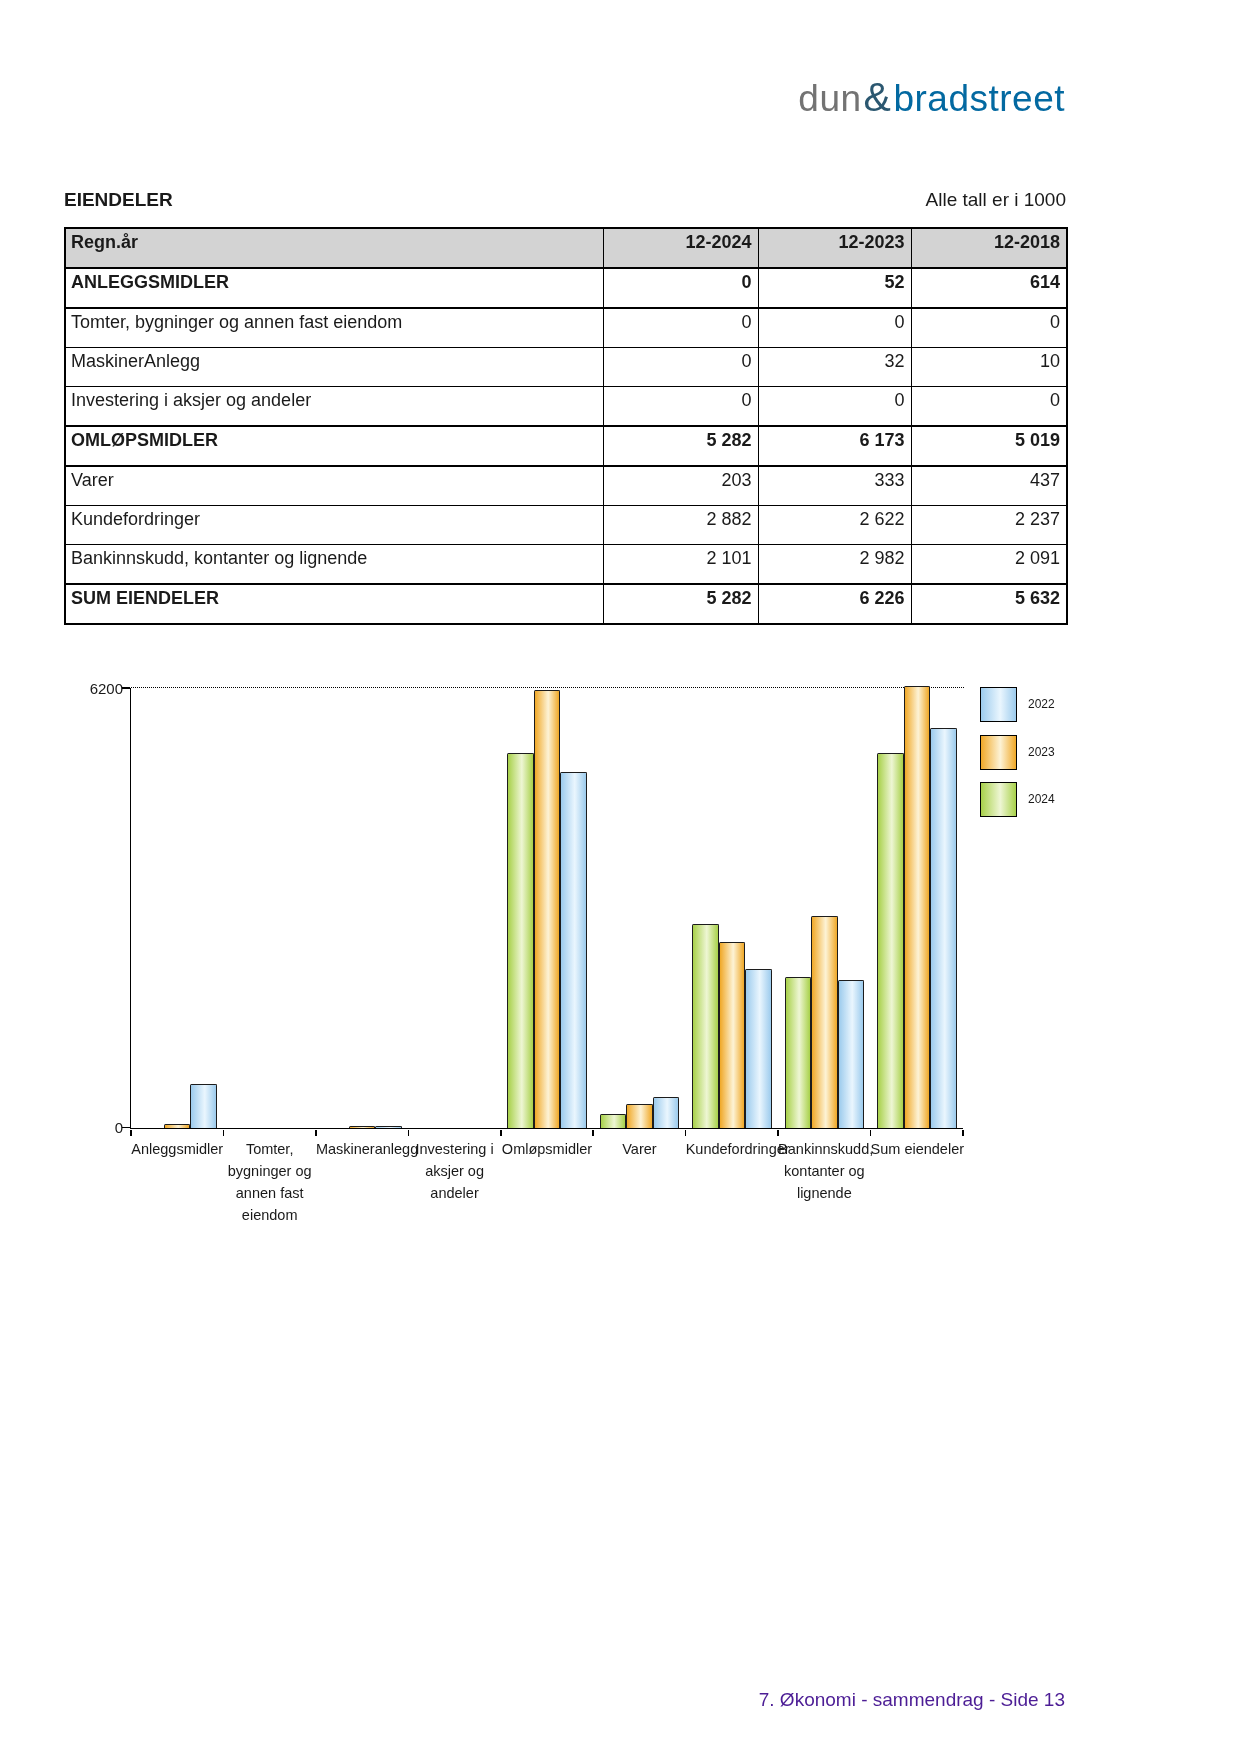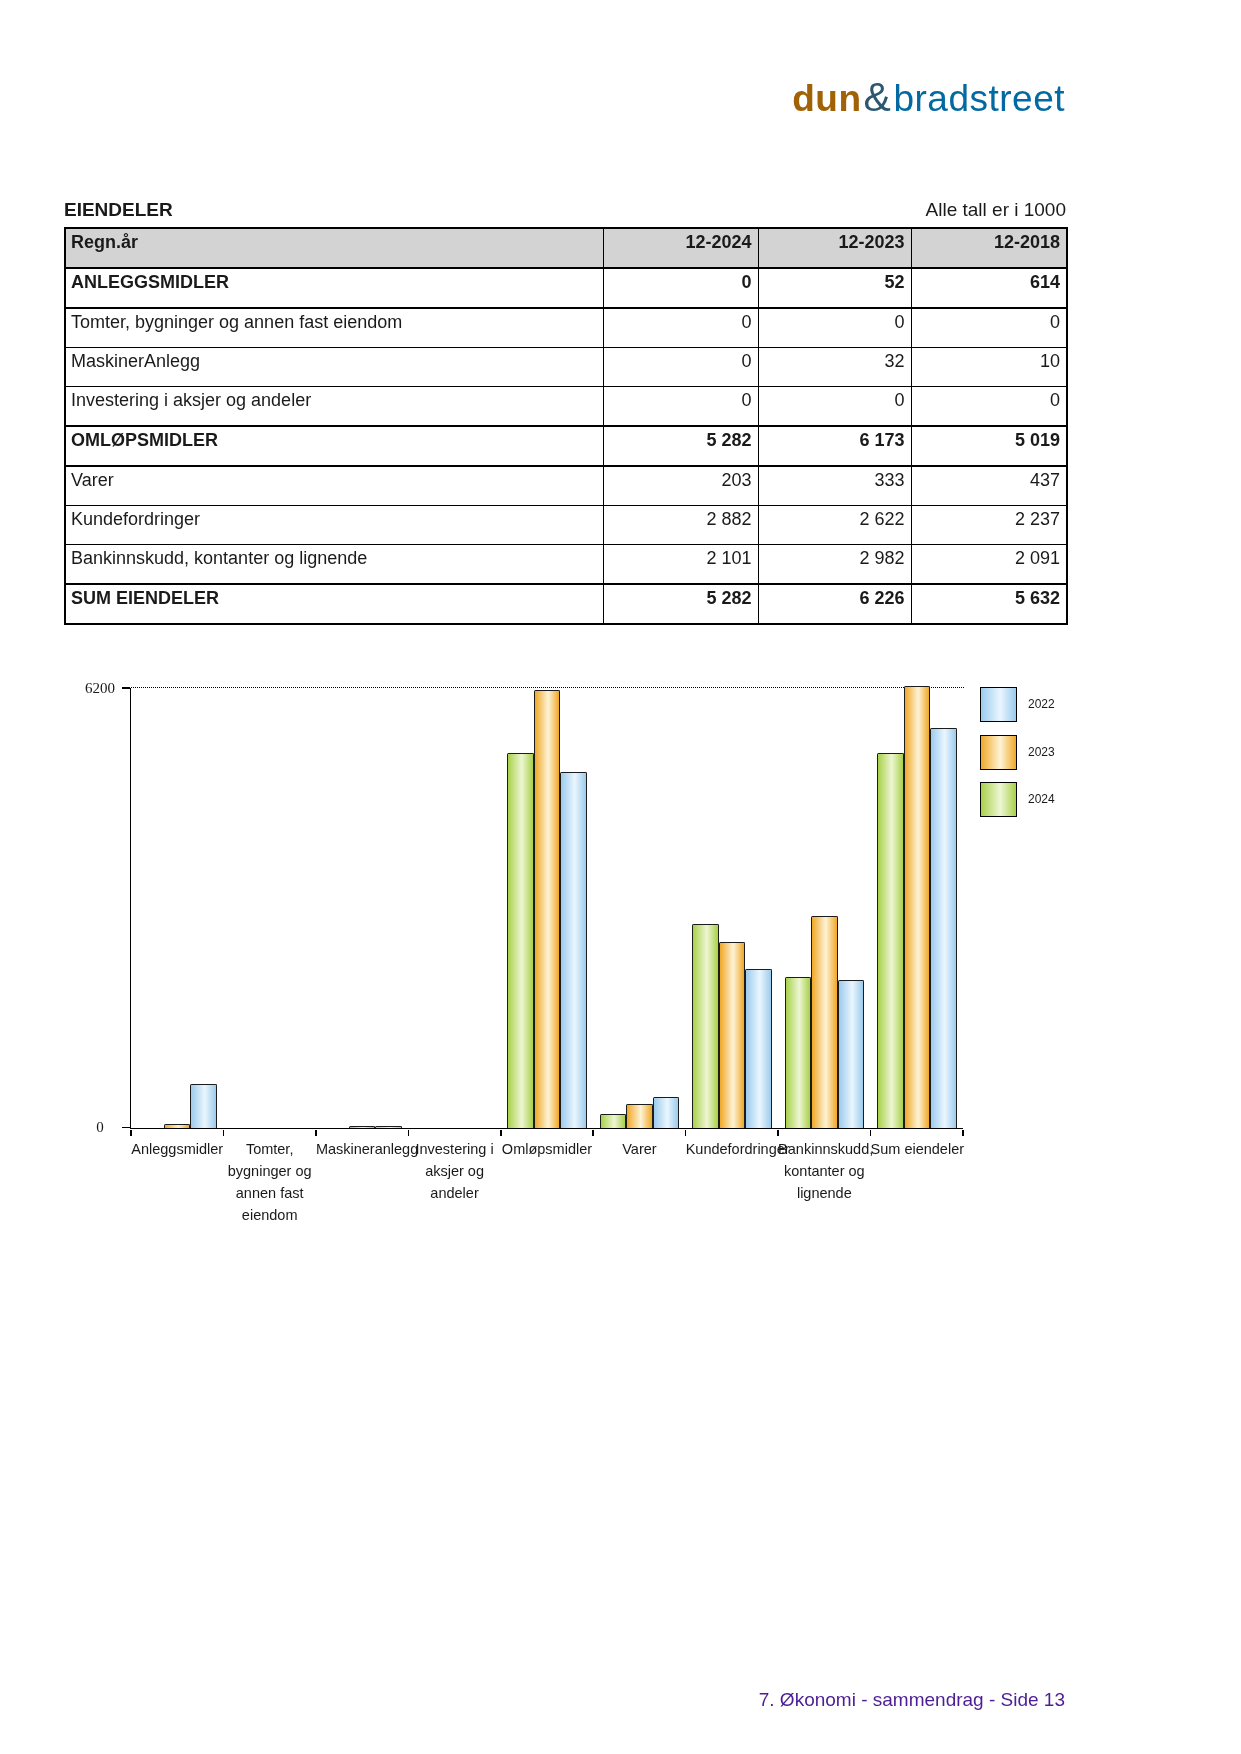--- a/index.html
+++ b/index.html
@@ -11,27 +11,27 @@
     font-family:"Liberation Sans", sans-serif;
     color:#1a1a1a;
     overflow:hidden;
   }
 
   
   .logo{
     position:absolute; top:74px; right:176px;
     font-size:37px; letter-spacing:0.5px; white-space:nowrap;
   }
-  .logo .dark{color:#a16207;font-weight:bold;}
+  .logo .dark{color:#737373;}
   .logo .amp{color:#2b5770; font-size:41px; padding:0 2px;}
   .logo .light{color:#0369a1;}
 
   
   .section-head{
-    position:absolute; left:64px; right:175px; top:199px;
+    position:absolute; left:64px; right:175px; top:189px;
     display:flex; justify-content:space-between; align-items:baseline;
   }
   .section-head .title{font-size:19px; font-weight:bold;}
   .section-head .note{font-size:19px;}
 
   
   table.assets{
     position:absolute; left:64px; top:227px; width:1002px;
     border-collapse:collapse; table-layout:fixed;
     border:2px solid #000;
@@ -59,21 +59,21 @@
     border-top:1.7px dotted #000;
   }
   .bar{
     position:absolute; bottom:0; box-sizing:border-box;
     border:1px solid #1c1c1c; border-bottom:none;
     border-radius:1.5px 1.5px 0 0;
   }
   .gtick{position:absolute; width:1.5px; height:6px; background:#000; bottom:-7.5px;}
   .ytickmark{position:absolute; width:8px; height:1.5px; background:#000;}
   .ylab{
-    position:absolute; width:46px; text-align:center; font-size:15px; line-height:17px;font-family:Liberation Serif, serif;
+    position:absolute; width:46px; text-align:right; font-size:15px; line-height:17px;
   }
   .xlab{
     position:absolute; top:450px; text-align:center;
     font-size:14.5px; line-height:22px; white-space:nowrap; color:#1a1a1a;
   }
 
   
   .legend{position:absolute; left:980px; top:687px;}
   .legend-item{position:absolute; left:0; height:35px;}
   .legend-swatch{

